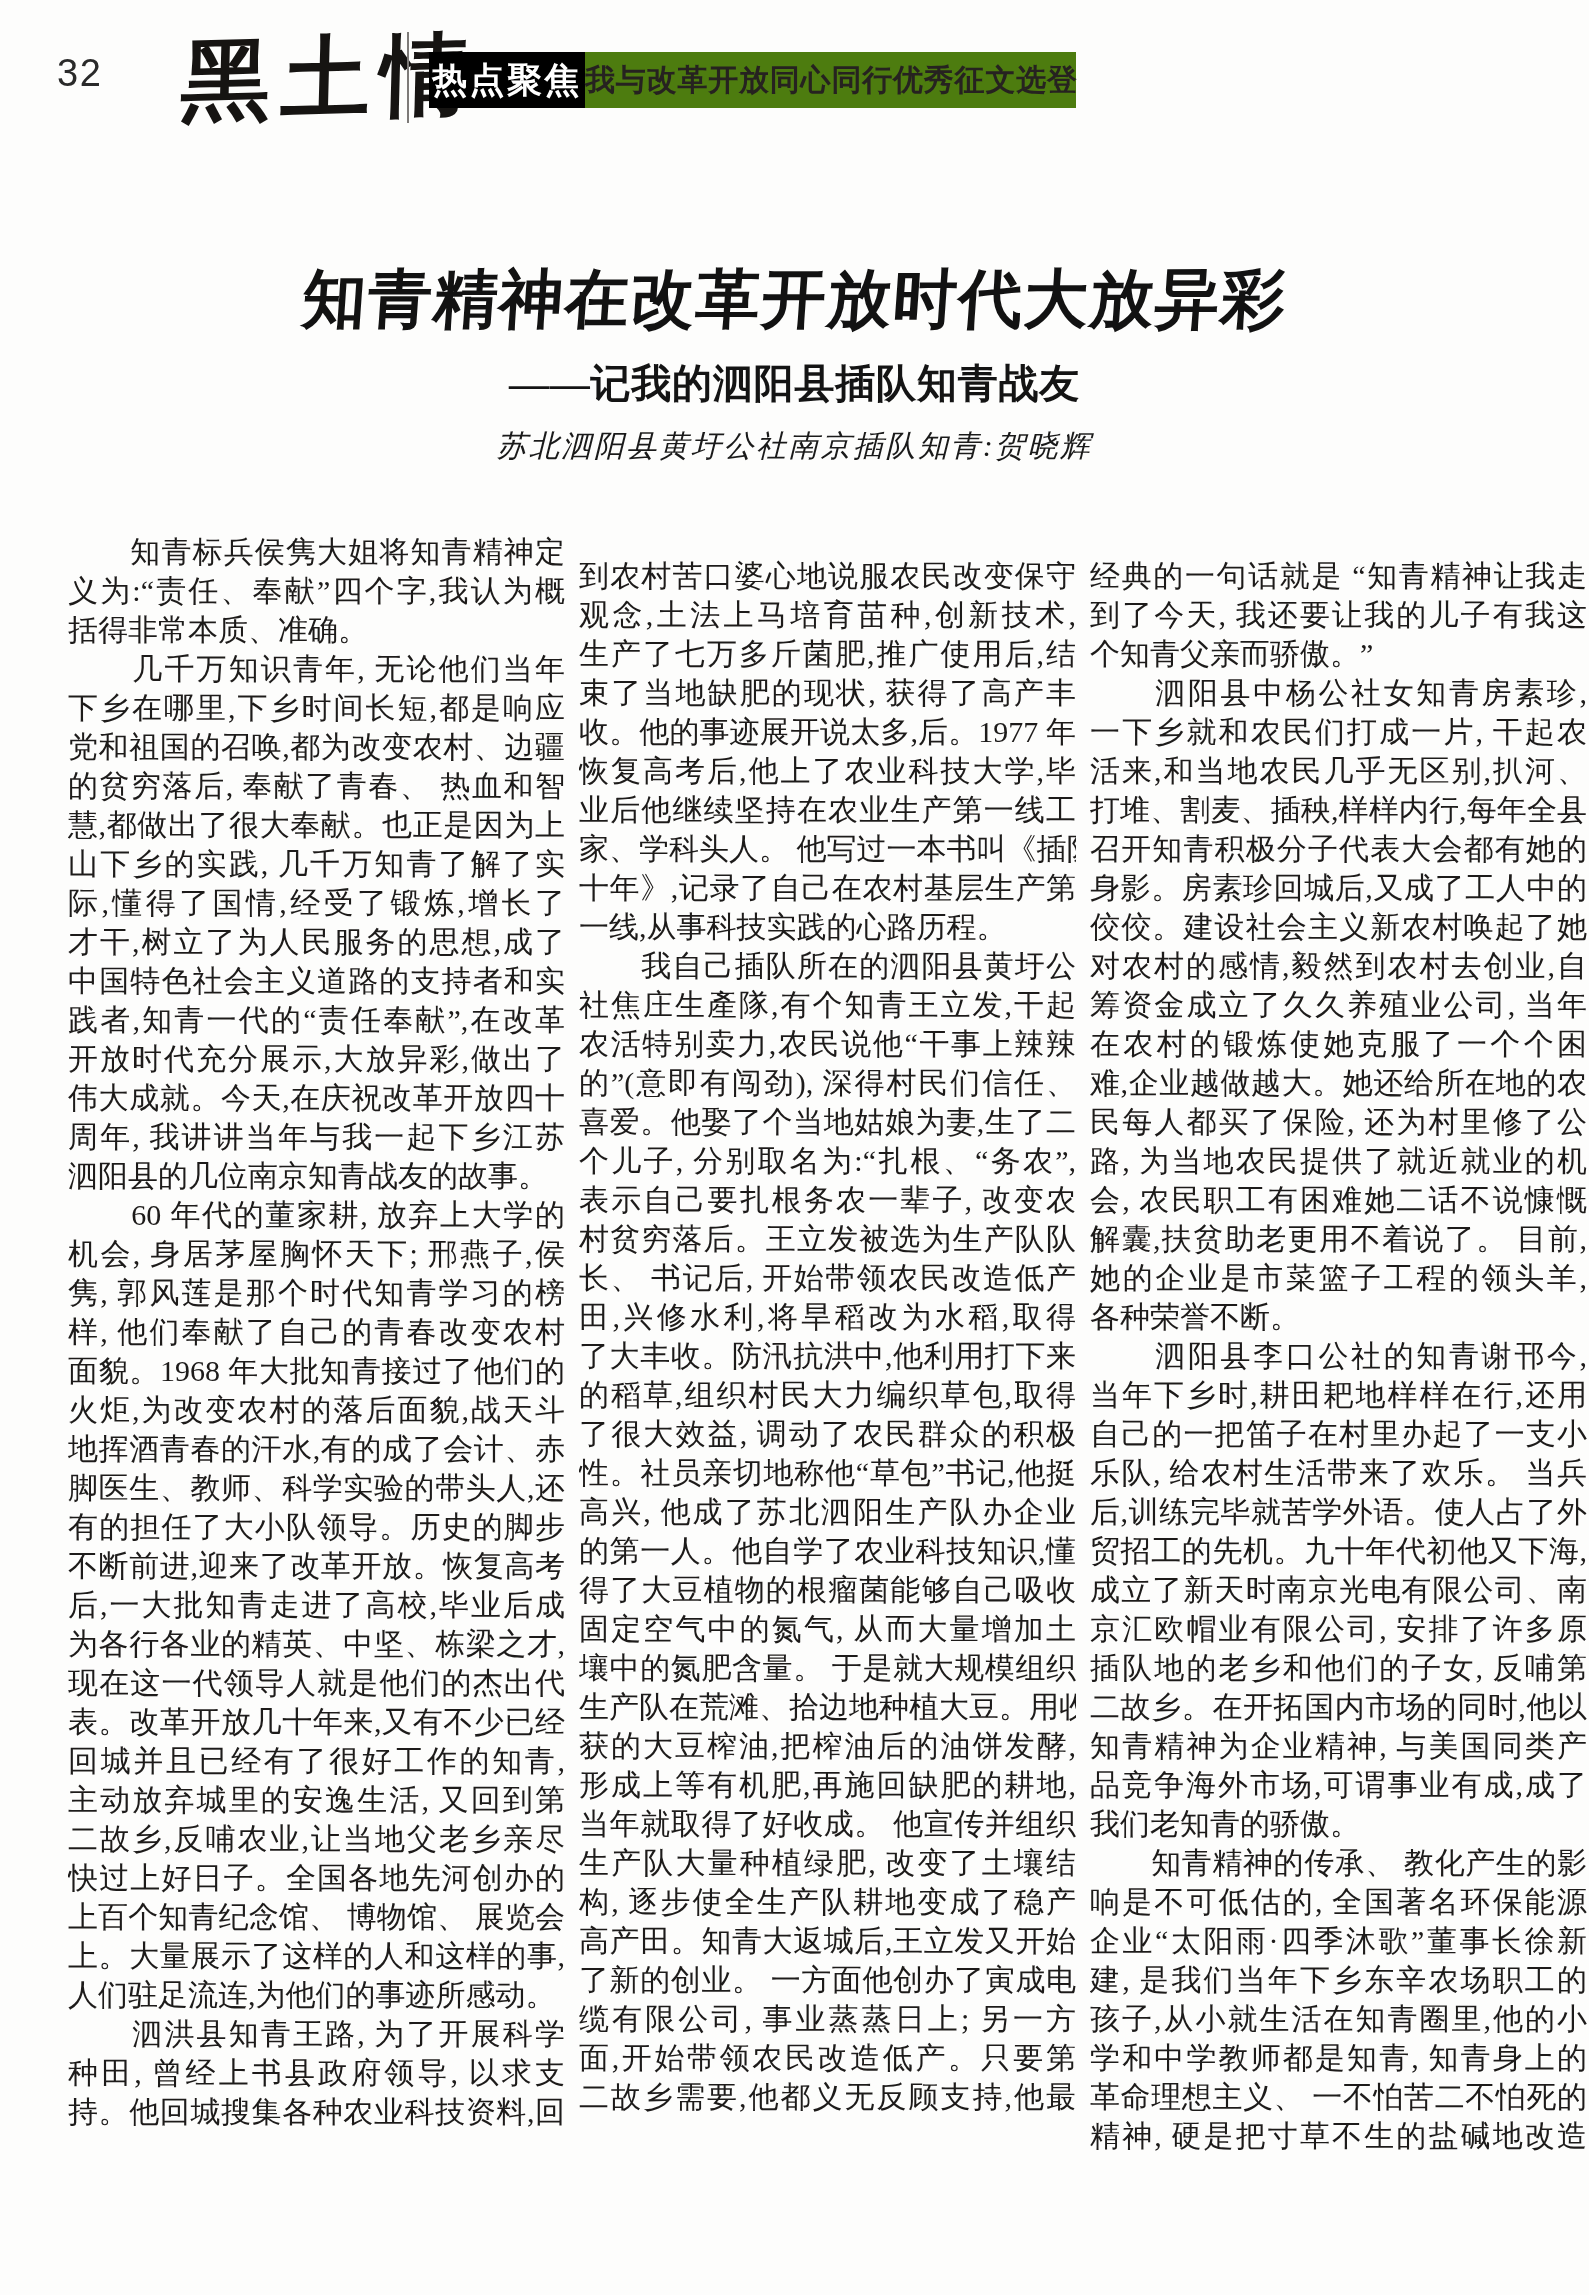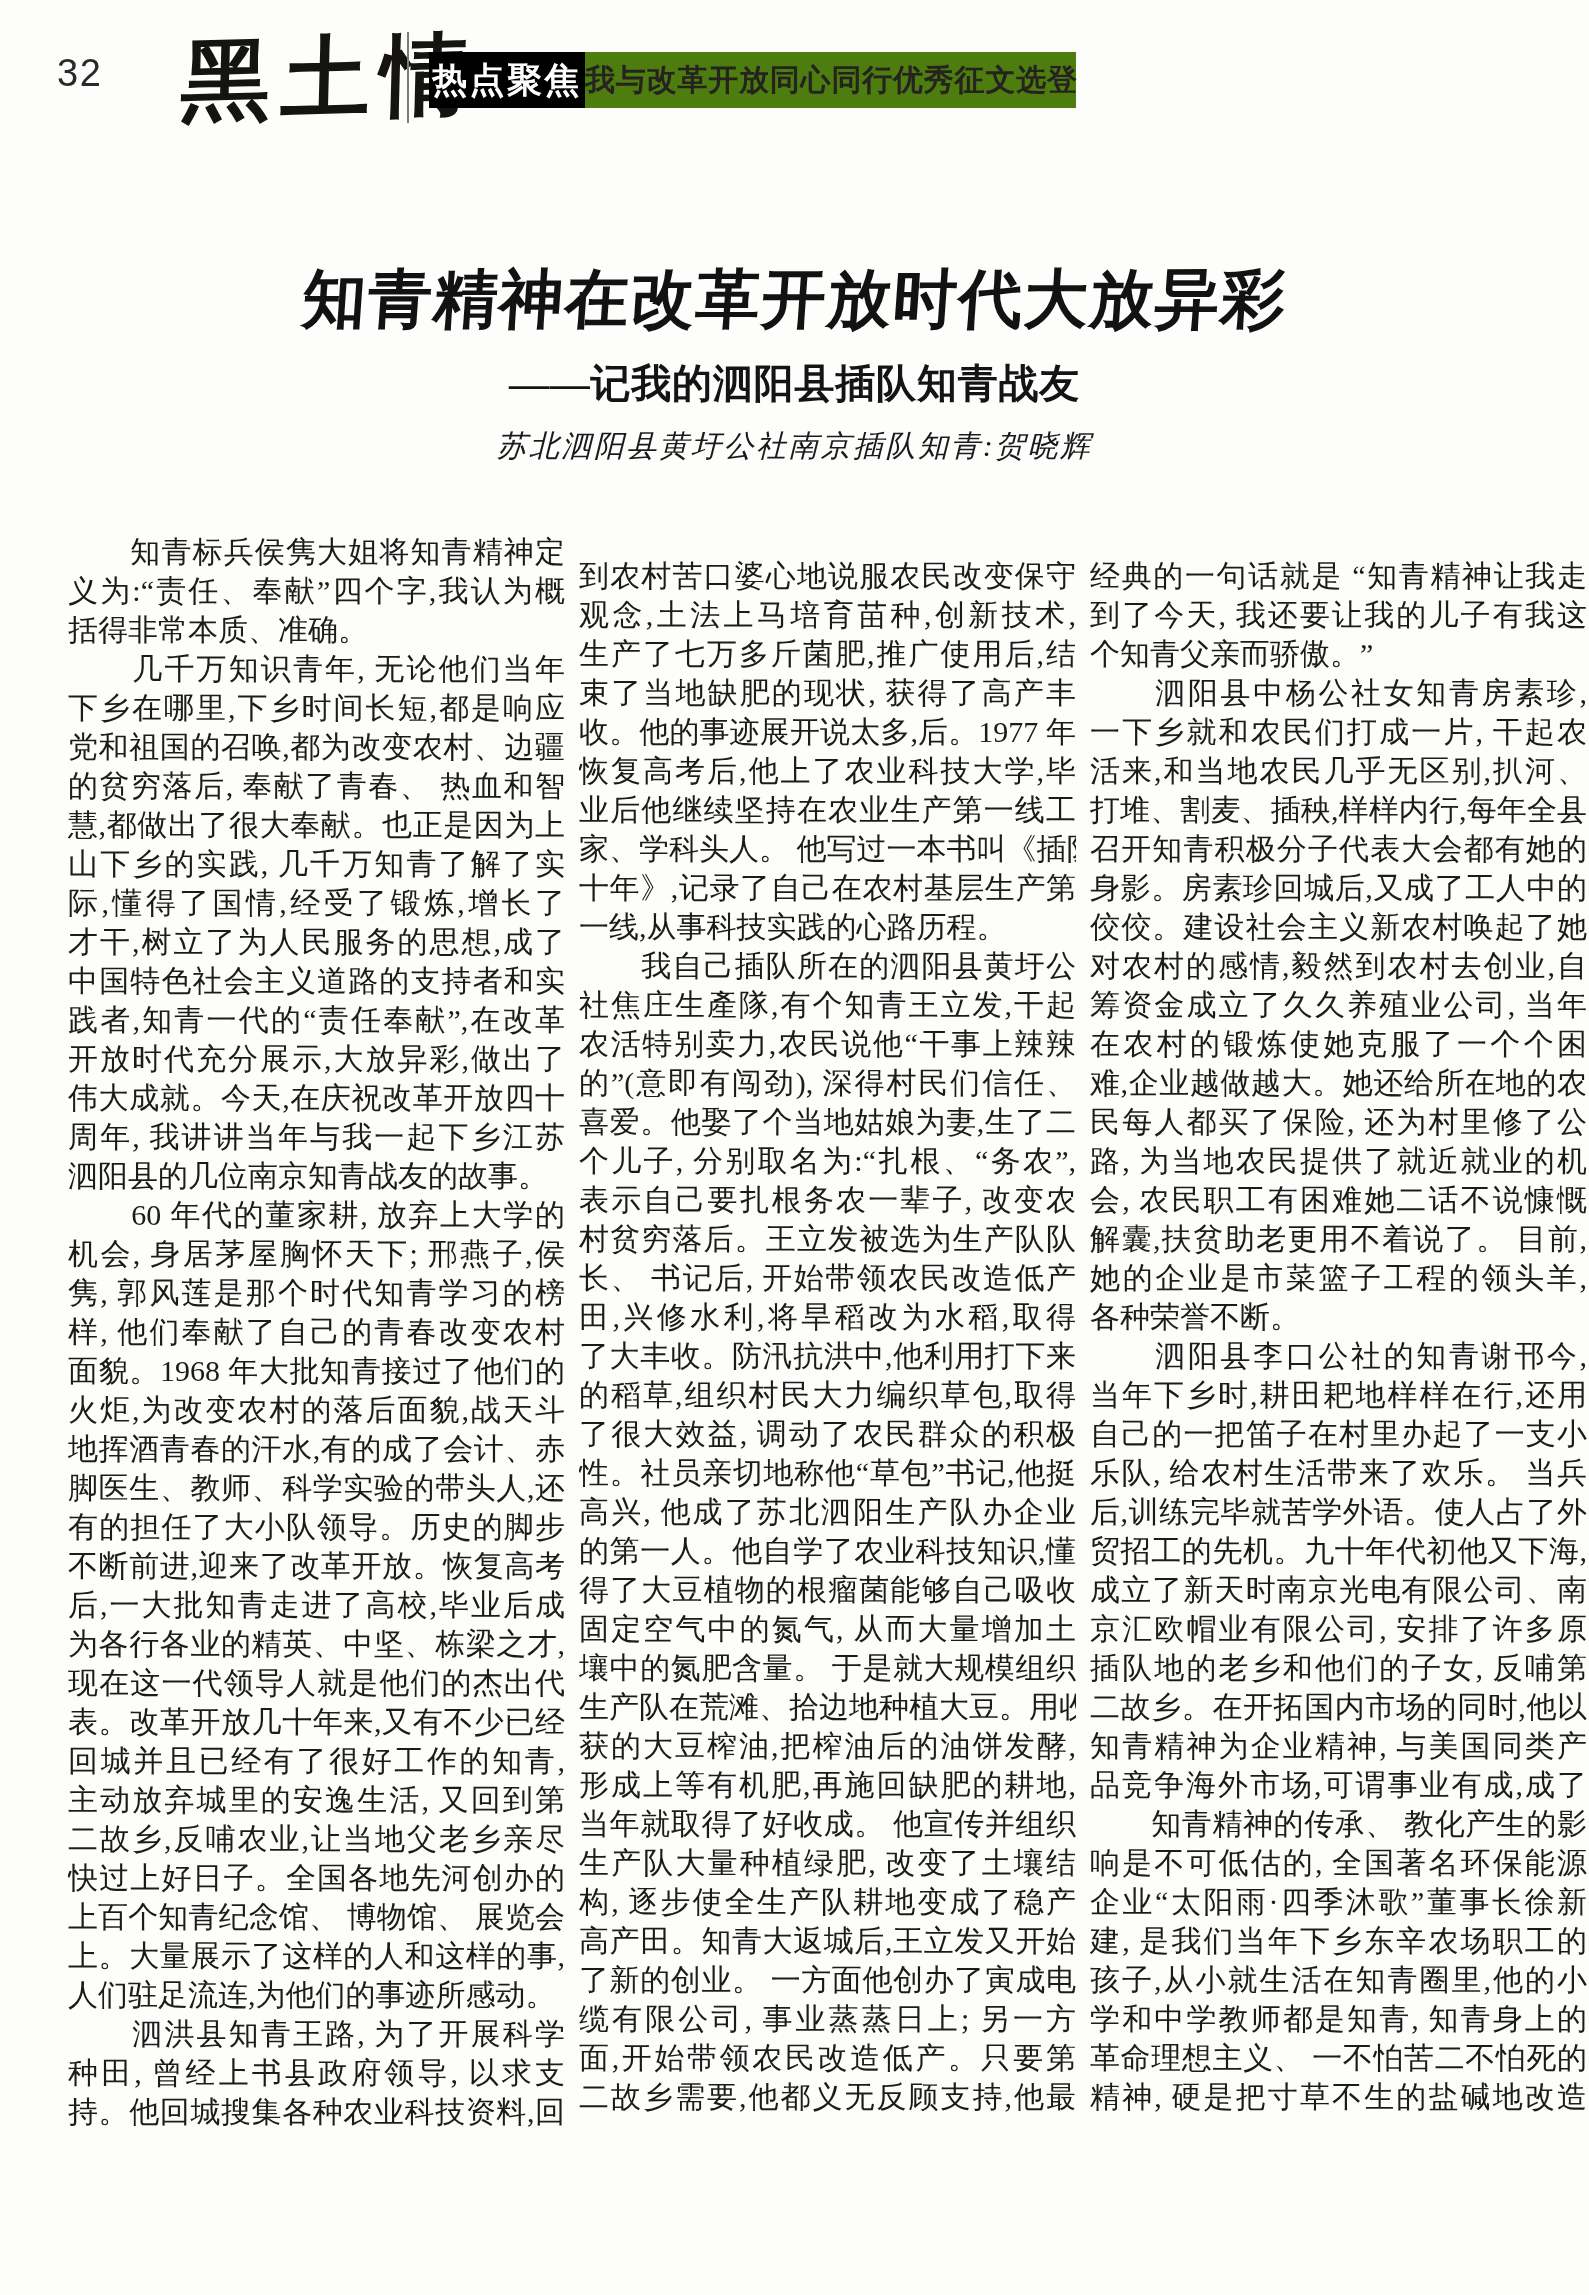--- a/index.html
+++ b/index.html
@@ -210,20 +210,21 @@
         <div class="line">自己的一把笛子在村里办起了一支小</div>
         <div class="line">乐队, 给农村生活带来了欢乐。 当兵</div>
         <div class="line">后,训练完毕就苦学外语。使人占了外</div>
         <div class="line">贸招工的先机。九十年代初他又下海,</div>
         <div class="line">成立了新天时南京光电有限公司、南</div>
         <div class="line">京汇欧帽业有限公司, 安排了许多原</div>
         <div class="line">插队地的老乡和他们的子女, 反哺第</div>
         <div class="line">二故乡。在开拓国内市场的同时,他以</div>
         <div class="line">知青精神为企业精神, 与美国同类产</div>
         <div class="line">品竞争海外市场,可谓事业有成,成了</div>
+        <div class="line pend">我们老知青的骄傲。</div>
         <div class="line">　　知青精神的传承、 教化产生的影</div>
         <div class="line">响是不可低估的, 全国著名环保能源</div>
         <div class="line">企业“太阳雨·四季沐歌”董事长徐新</div>
         <div class="line">建, 是我们当年下乡东辛农场职工的</div>
         <div class="line">孩子,从小就生活在知青圈里,他的小</div>
         <div class="line">学和中学教师都是知青, 知青身上的</div>
         <div class="line">革命理想主义、 一不怕苦二不怕死的</div>
         <div class="line">精神, 硬是把寸草不生的盐碱地改造</div>
       </div>
   </div>

